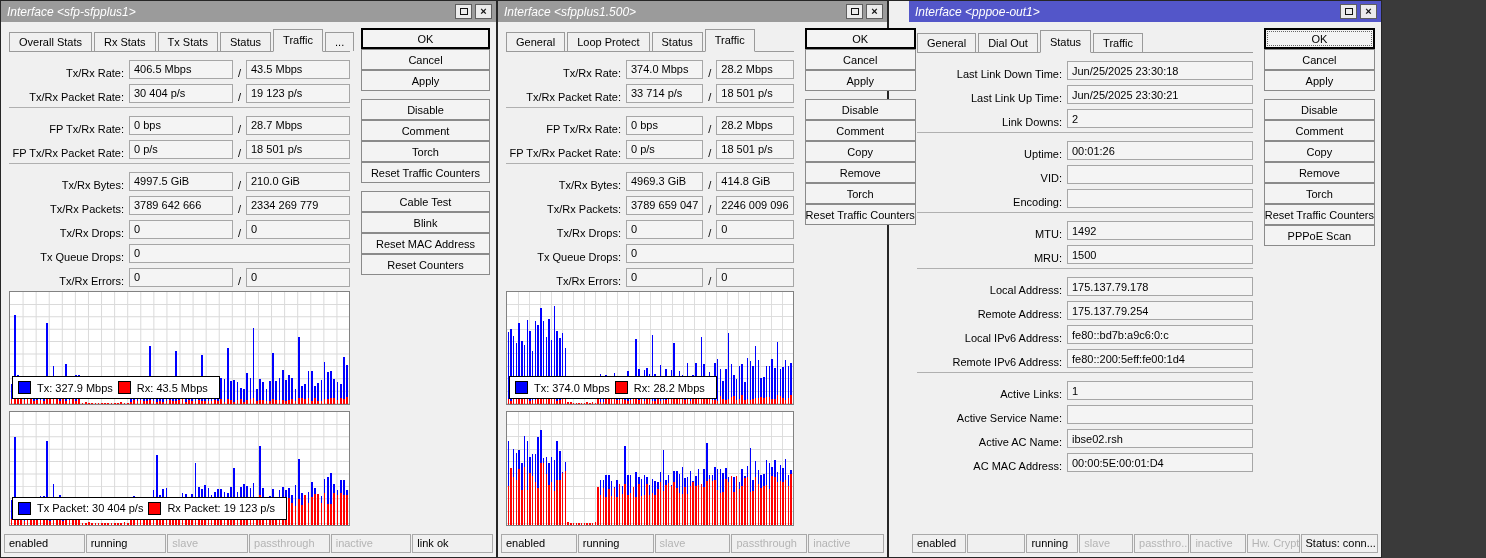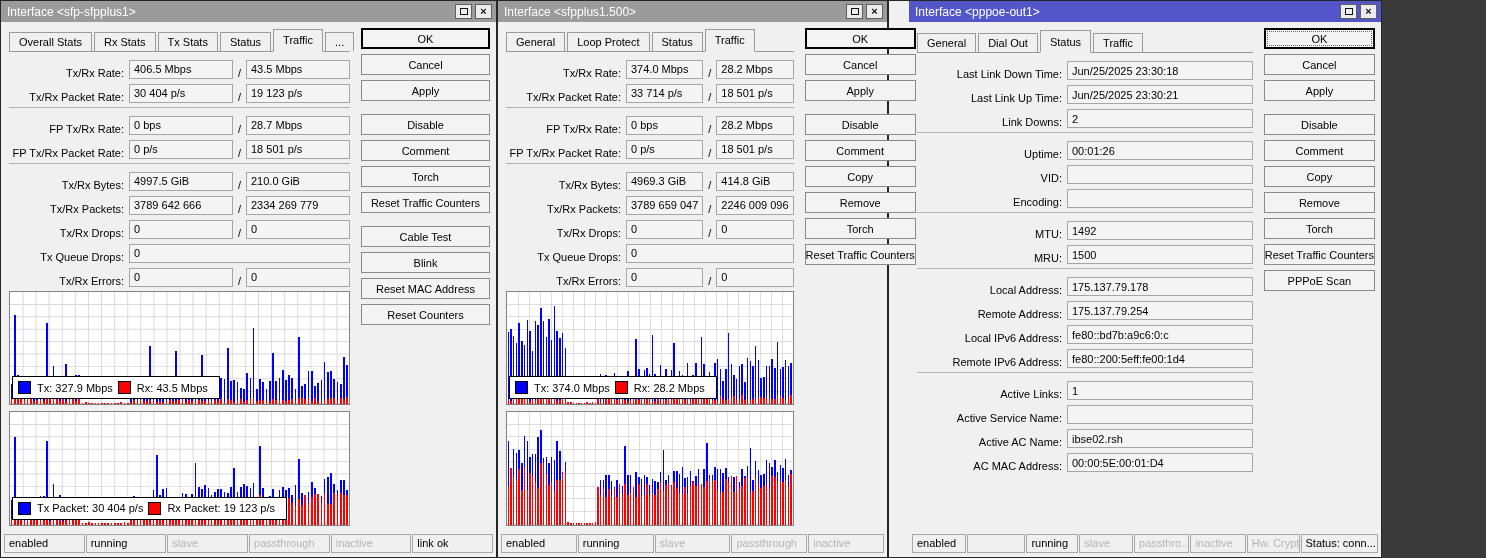--- a/index.html
+++ b/index.html
@@ -26,21 +26,21 @@
     flex: 0 0 21px;
     display: flex;
     align-items: center;
     gap: 3px;
     padding: 0 4px 0 6px;
     color: #fff;
     font-size: 12px;
   }
   .titlebar.inactive { background: #9b9b9b; }
   .titlebar.active   { background: #5356c9; }
-  .titlebar .title { flex: 1; white-space: nowrap; overflow: hidden; }
+  .titlebar .title { flex: 1; white-space: nowrap; overflow: hidden; font-style: italic; }
   .wbtn {
     width: 17px; height: 15px;
     background: #ececec;
     border: 1px solid #5f5f5f;
     color: #111;
     display: flex; align-items: center; justify-content: center;
     font-size: 11px; font-weight: bold; line-height: 1;
     cursor: default;
   }
   .wbtn .sq { width: 8px; height: 7px; border: 1px solid #111; display: block; background: transparent; }
@@ -93,21 +93,20 @@
     position: absolute; left: 2px; bottom: 5px;
     background: #fff; border: 1px solid #000;
     padding: 4px 11px 4px 5px;
     display: flex; flex-direction: row; gap: 5px;
   }
   .lrow { display: flex; align-items: center; gap: 6px; }
   .swatch { width: 13px; height: 13px; border: 1px solid #000; flex: 0 0 13px; }
 
   .btn {
     height: 21px; flex: 0 0 21px;
-    margin-bottom: 5px;
     border: 1px solid #8a8a8a;
     background: #f3f3f3;
     font-family: "Liberation Sans", sans-serif;
     font-size: 11px;
     display: flex; align-items: center; justify-content: center;
     white-space: nowrap;
     position: relative;
     cursor: default;
   }
   .btn.default { border: 1px solid #000; box-shadow: inset 0 0 0 1px #000; }

